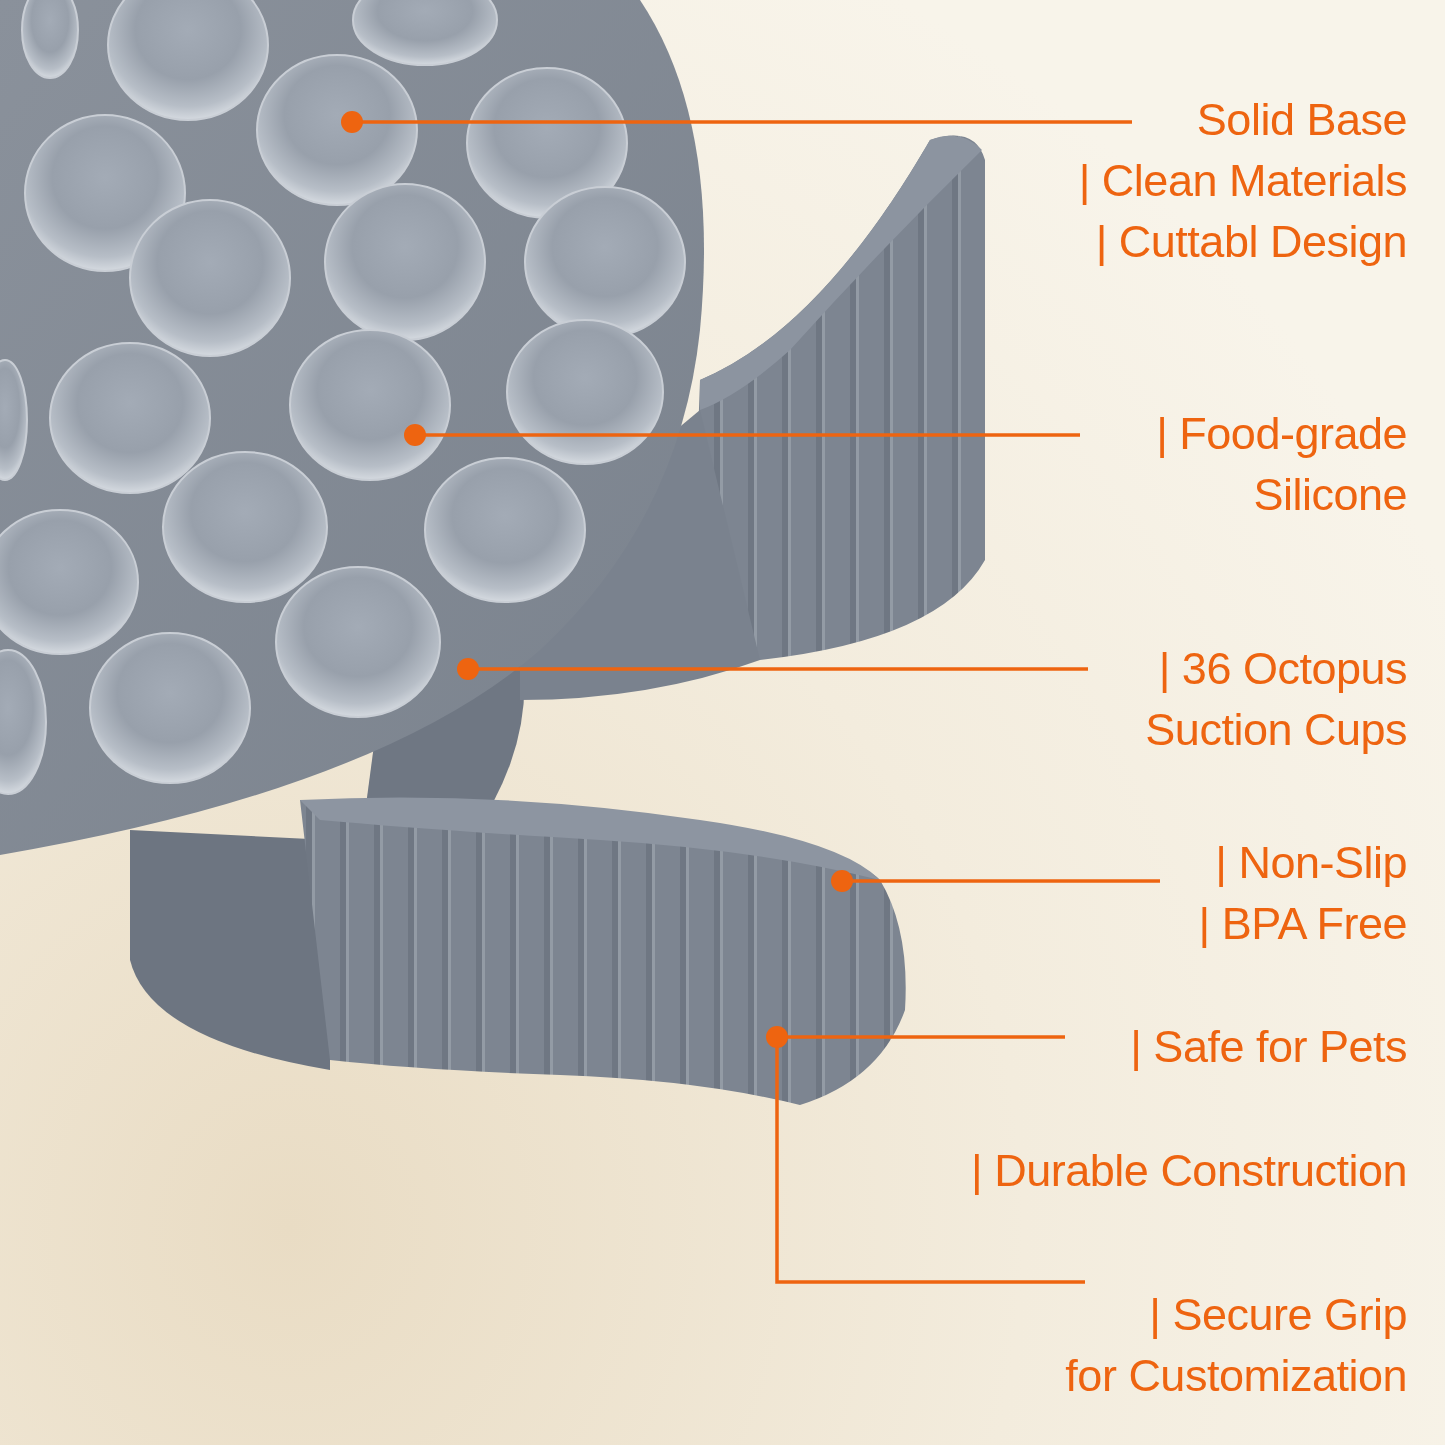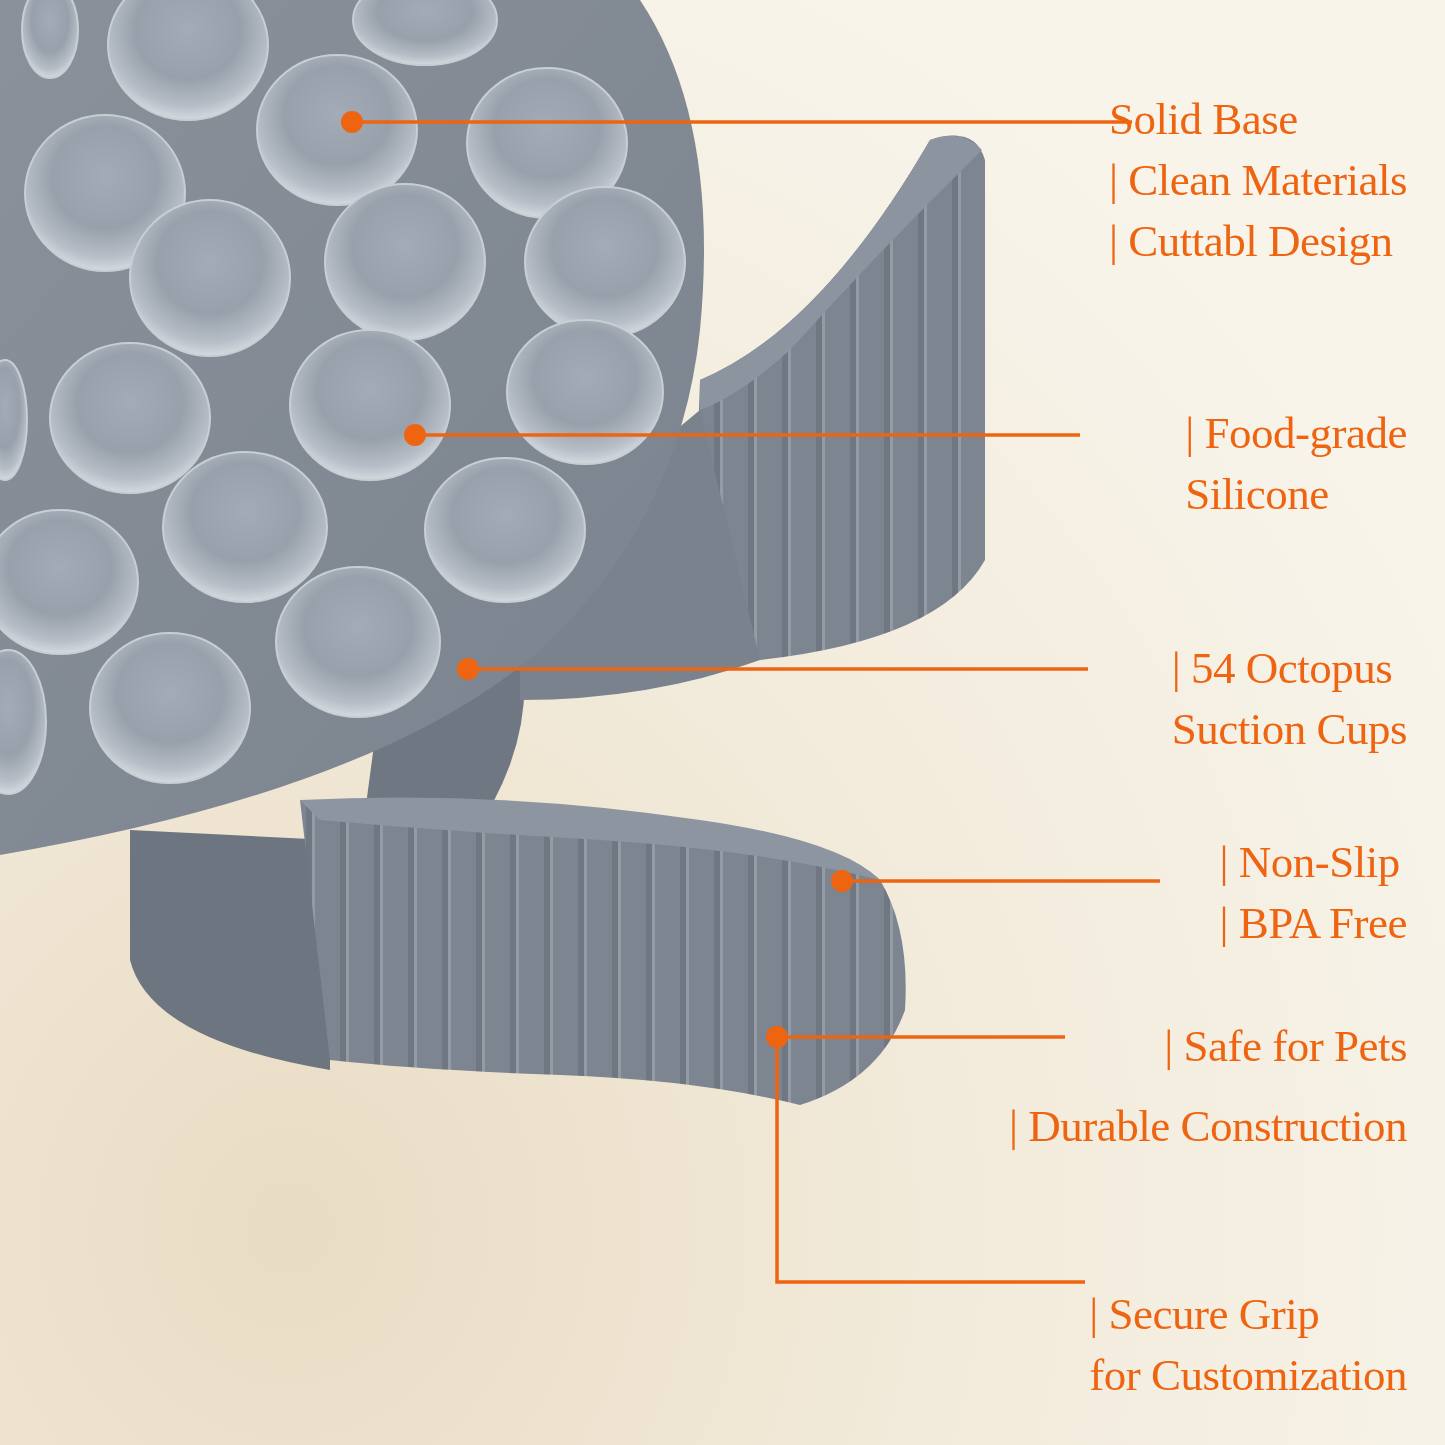--- a/index.html
+++ b/index.html
@@ -6,23 +6,23 @@
     body {
       width: 1445px; height: 1445px; overflow: hidden;
       background: #f6f1e6;
       font-family: "DejaVu Sans", sans-serif;
       position: relative;
     }
     .scene { position: absolute; left: 0; top: 0; width: 1445px; height: 1445px; }
     .label {
       position: absolute;
       right: 38px;
-      text-align: left;
+      text-align: right;
       color: #ee6410;
-      font-family: Liberation Serif, serif;
+      font-family: Liberation Sans, sans-serif;
       font-size: 45px;
       line-height: 61px;
       letter-spacing: -0.5px;
       white-space: nowrap;
     }
     .label .line { display: block; }
     .bg-grad {
       position: absolute; left: 0; top: 0; width: 1445px; height: 1445px;
       background: radial-gradient(ellipse at 20% 85%, #e9dcc4 0%, #f3ecdd 45%, #f8f4ea 80%);
     }
@@ -111,33 +111,33 @@
   <span class="line">| Clean Materials</span>
   <span class="line">| Cuttabl Design</span>
 </div>
 
 <div class="label" style="top:403px;">
   <span class="line">| Food-grade</span>
   <span class="line">Silicone</span>
 </div>
 
 <div class="label" style="top:638px;">
-  <span class="line">| 54 Octopus</span>
+  <span class="line">| 36 Octopus</span>
   <span class="line">Suction Cups</span>
 </div>
 
 <div class="label" style="top:832px;">
   <span class="line">| Non-Slip</span>
   <span class="line">| BPA Free</span>
 </div>
 
 <div class="label" style="top:1016px;">
   <span class="line">| Safe for Pets</span>
 </div>
 
-<div class="label" style="top:1096px;margin-left:8px;">
+<div class="label" style="top:1140px;margin-left:8px;">
   <span class="line">| Durable Construction</span>
 </div>
 
 <div class="label" style="top:1284px;">
   <span class="line">| Secure Grip</span>
   <span class="line">for Customization</span>
 </div>
 
 </body></html>

